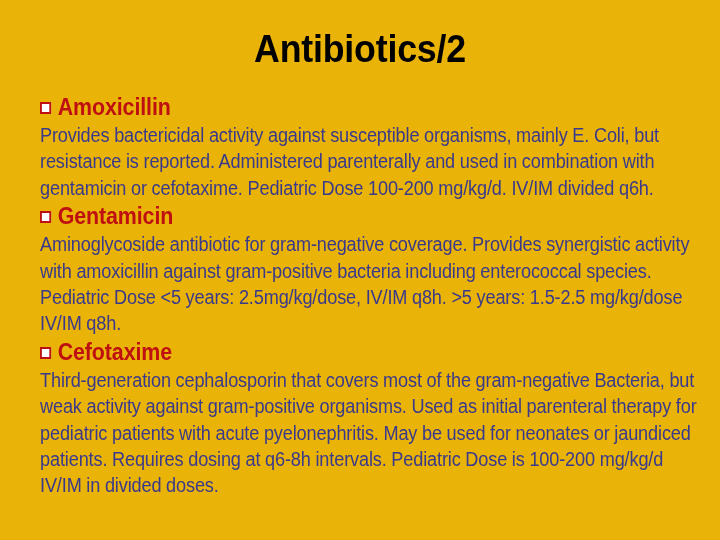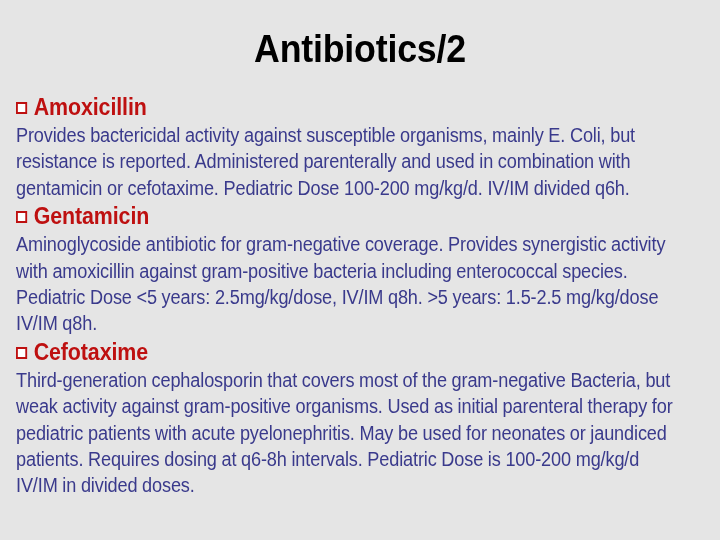--- a/index.html
+++ b/index.html
@@ -10,42 +10,42 @@
     width: 720px;
     height: 540px;
     background: #FFFFFF;
     font-family: "Liberation Sans", sans-serif;
     overflow: hidden;
   }
   .slide {
     position: relative;
     width: 720px;
     height: 540px;
-    background: #e5e5e5;
+    background: #eab308;
     box-sizing: border-box;
   }
   .slide-title {
     position: absolute;
     top: 27px;
     left: 0;
     width: 720px;
     text-align: center;
     font-size: 38px;
     line-height: 44px;
     font-weight: bold;
     color: #000000;
     letter-spacing: -0.2px;
     font-family: "Liberation Sans", sans-serif;
     transform: scaleX(0.94);
     transform-origin: center top;
   }
   .body-area {
     position: absolute;
     top: 92px;
-    left: 16px;
+    left: 40px;
     width: 666px;
   }
   .section {
     margin: 0;
   }
   .section-heading {
     display: block;
     color: #BE1010;
     font-size: 23px;
     line-height: 30px;

